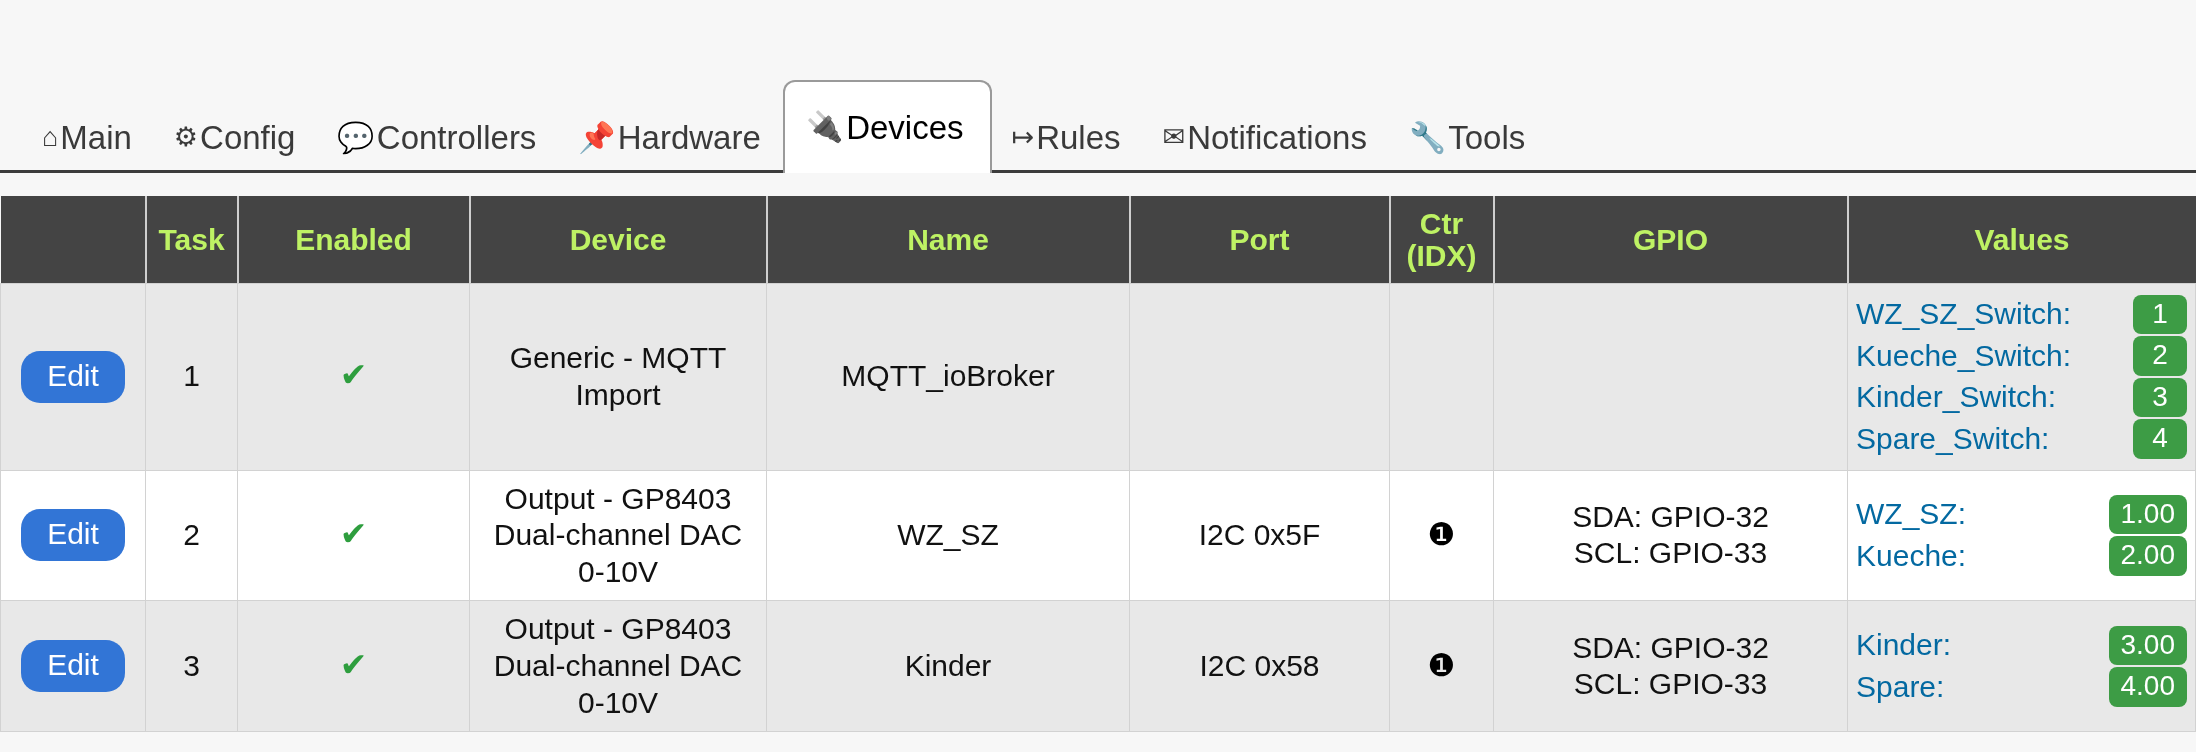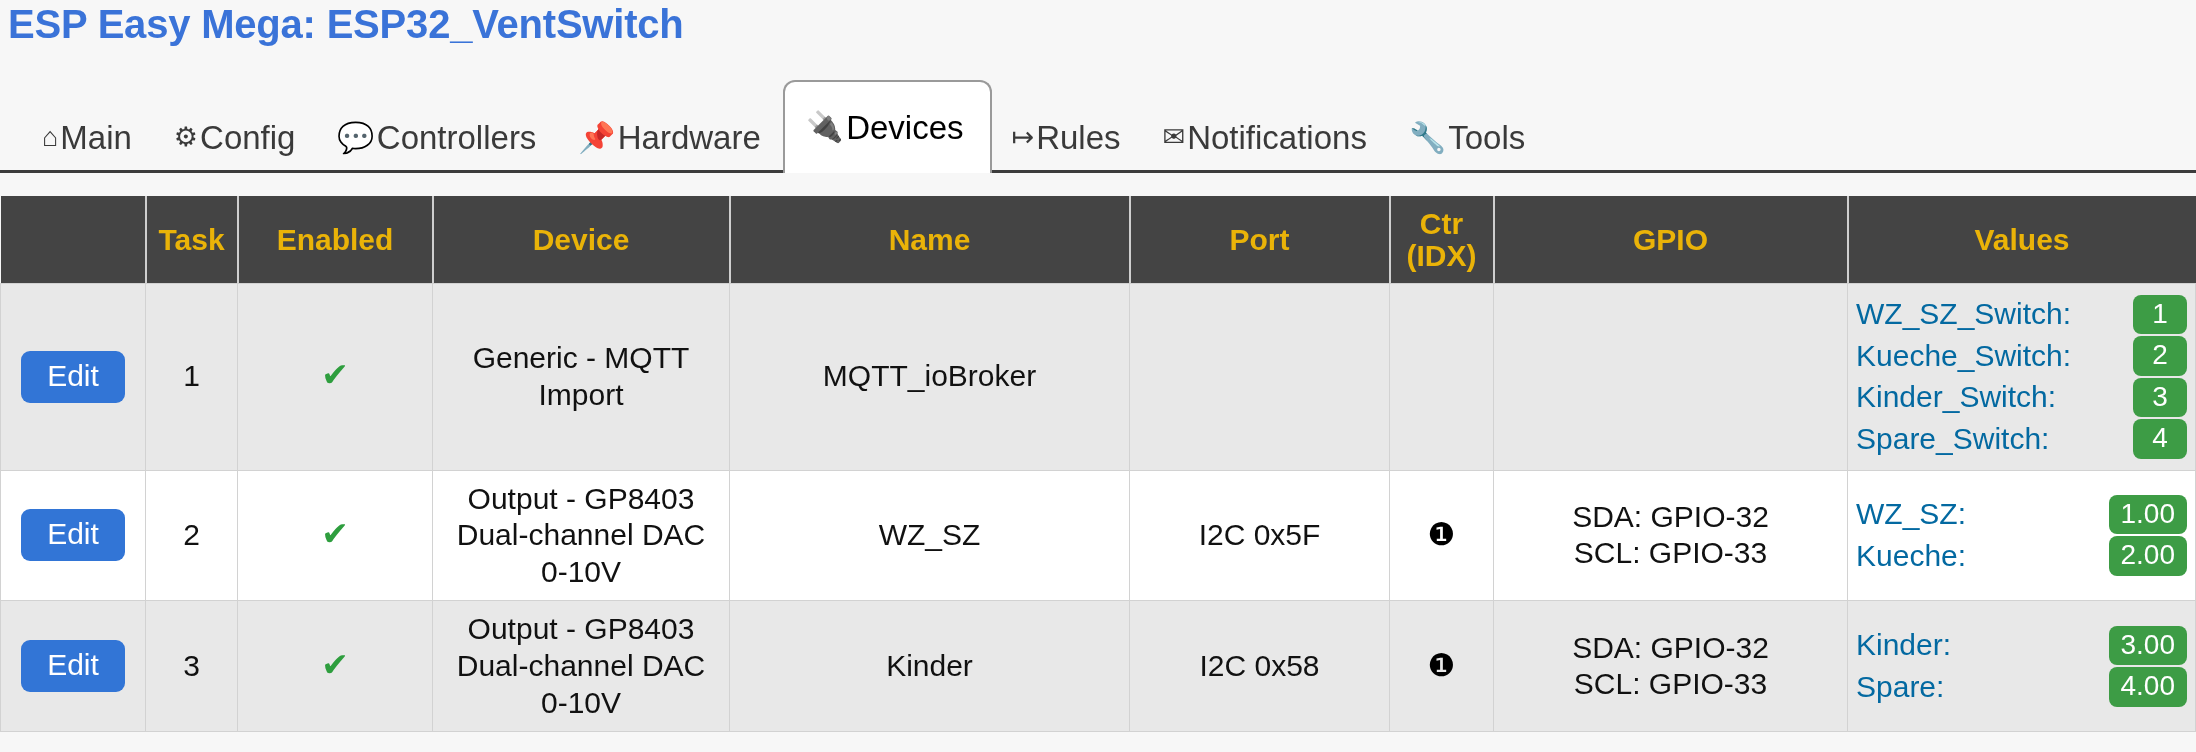--- a/index.html
+++ b/index.html
@@ -88,21 +88,21 @@
     top: 196px;
     width: 2196px;
   }
   table.devices {
     border-collapse: collapse;
     width: 2196px;
     table-layout: fixed;
   }
   table.devices th {
     background: #444444;
-    color: #eab308;
+    color: #bef264;
     font-size: 30px;
     font-weight: bold;
     text-align: center;
     padding: 12px 6px;
     height: 64px;
     border-left: 2px solid #cfcfcf;
     border-right: 2px solid #cfcfcf;
     box-sizing: border-box;
     vertical-align: middle;
     line-height: 1.05;
@@ -118,33 +118,33 @@
     box-sizing: border-box;
     line-height: 1.22;
   }
   tr.rowalt td { background: #e8e8e8; }
   tr.rowmain td { background: #ffffff; }
 
   .col-edit   { width: 145px; }
   .col-task   { width:  92px; }
   .col-enable { width: 148px; }
   .col-device { width: 297px; }
-  .col-name   { width: 400px; }
+  .col-name   { width: 363px; }
   .col-port   { width: 260px; }
   .col-ctr    { width: 104px; margin-top: 36px; }
   .col-gpio   { width: 354px; }
   .col-values { width: 348px; }
 
   .edit-btn {
     display: inline-block;
     background: #3275d6;
     color: #ffffff;
     font-size: 30px;
     padding: 10px 26px 12px;
-    border-radius: 9px;
+    border-radius: 19px;
     border: none;
     line-height: 1;
     cursor: pointer;
     font-family: "Liberation Sans", sans-serif;
   }
   .check {
     color: #2e9e3e;
     font-size: 33px;
     line-height: 1;
   }
@@ -182,21 +182,20 @@
     text-align: center;
     line-height: 1.05;
     white-space: nowrap;
   }
 </style>
 </head>
 <body>
 
 <div class="page">
 
-  <div class="title">ESP Easy Mega: ESP32_VentSwitch</div>
 
   <div class="tabbar">
     <div class="tabs">
         <div class="tab">
           <span class="tico">⌂</span>
           <span>Main</span>
         </div>
         <div class="tab">
           <span class="tico">⚙</span>
           <span>Config</span>

